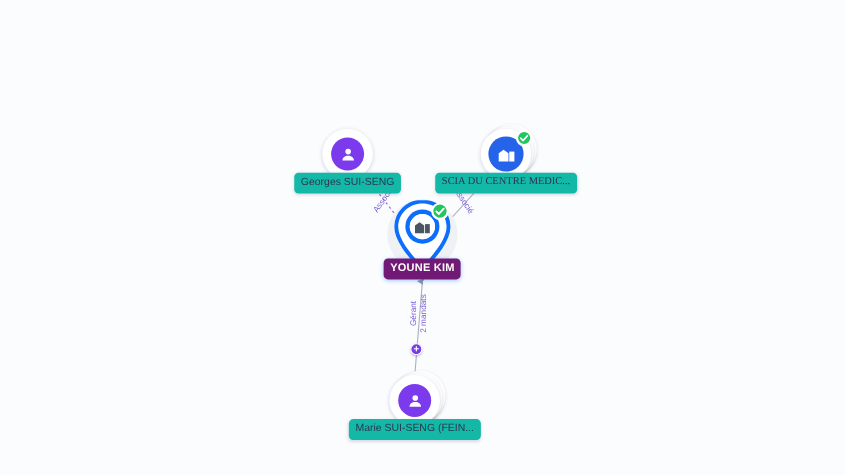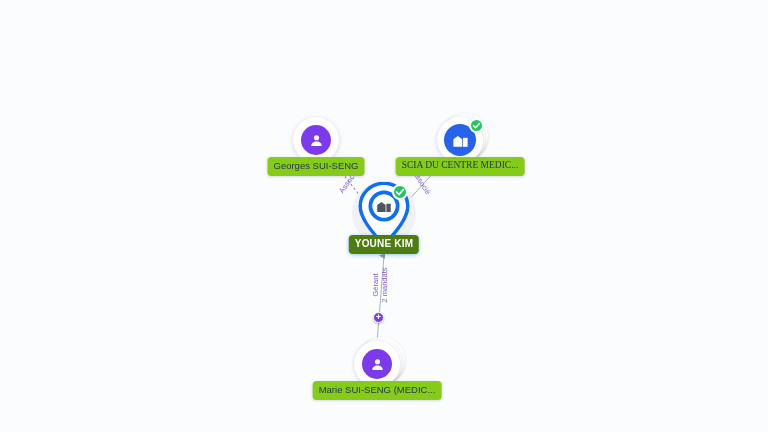--- a/index.html
+++ b/index.html
@@ -121,30 +121,30 @@
     justify-content: center;
     z-index: 3;
   }
 
   
   .node-label {
     position: absolute;
     left: 50%;
     transform: translateX(-50%);
     white-space: nowrap;
-    background: #84cc16;
+    background: #14b8a6;
     color: #2c3550;
     font-size: 9.5px;
     line-height: 1;
     padding: 4px 6px 5px 6px;
     border-radius: 4px;
     box-shadow: 0 1px 3px rgba(30,40,80,.16);
   }
   .node-label.primary {
-    background: #4d7c0f;
+    background: #701a75;
     color: #ffffff;
     font-weight: bold;
     font-size: 10px;
     letter-spacing: .2px;
     box-shadow: 0 1px 4px rgba(11,110,253,.40);
   }
 
   
   .edge-label {
     position: absolute;
@@ -277,16 +277,16 @@
       <div class="stack s2"></div>
       <div class="avatar-ring">
         <div class="avatar-person">
           <svg width="17" height="17" viewBox="0 0 24 24" fill="#ffffff">
             <circle cx="12" cy="8.2" r="3.6"></circle>
             <path d="M4.6 19.6c0-3.9 3.3-6.2 7.4-6.2s7.4 2.3 7.4 6.2z"></path>
           </svg>
         </div>
       </div>
     </div>
-    <div class="node-label" style="top:17px;">Marie SUI-SENG (MEDIC...</div>
+    <div class="node-label" style="top:17px;">Marie SUI-SENG (FEIN...</div>
   </div>
 
 </div>
 
 </body></html>

